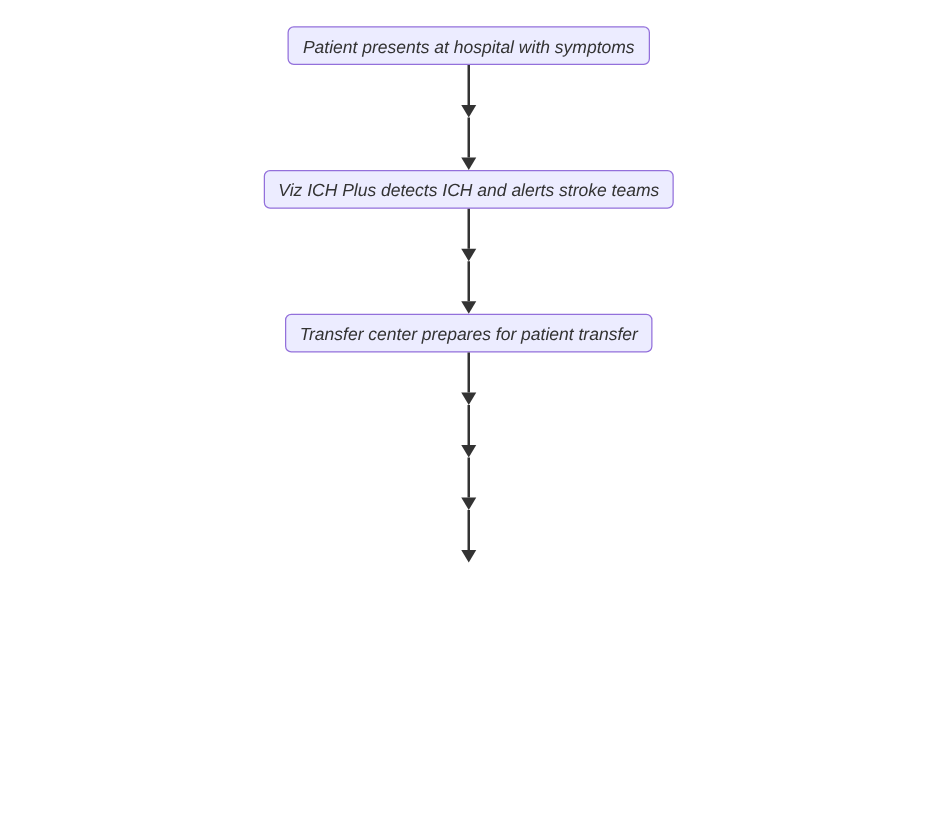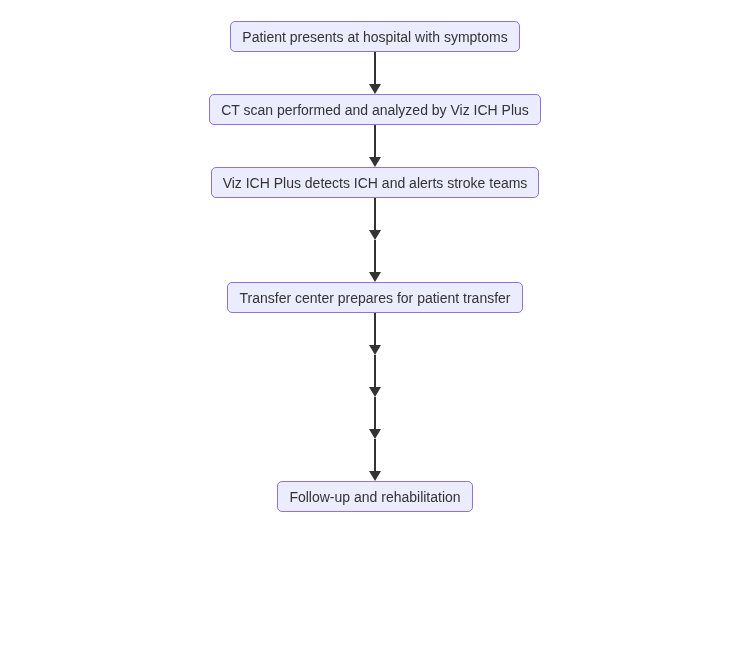--- a/index.html
+++ b/index.html
@@ -31,20 +31,21 @@
     align-items: center;
     justify-content: center;
     padding: 0 11px;
     background: var(--node-fill);
     border: 1px solid var(--node-border);
     border-radius: 5px;
     color: var(--text);
     font-size: 14px;
     white-space: nowrap;
     flex: 0 0 auto;
+    font-style: italic;
   }
   .flow-arrow {
     height: 42px;
     width: 14px;
     display: flex;
     flex-direction: column;
     align-items: center;
     flex: 0 0 auto;
   }
   .arrow-line {
@@ -65,21 +66,20 @@
 
 <div class="flowchart">
 
   <div class="flow-node">Patient presents at hospital with symptoms</div>
 
   <div class="flow-arrow">
     <div class="arrow-line"></div>
     <div class="arrow-head"></div>
   </div>
 
-  <div class="flow-node">CT scan performed and analyzed by Viz ICH Plus</div>
 
   <div class="flow-arrow">
     <div class="arrow-line"></div>
     <div class="arrow-head"></div>
   </div>
 
   <div class="flow-node">Viz ICH Plus detects ICH and alerts stroke teams</div>
 
   <div class="flow-arrow">
     <div class="arrow-line"></div>
@@ -110,15 +110,14 @@
     <div class="arrow-line"></div>
     <div class="arrow-head"></div>
   </div>
 
 
   <div class="flow-arrow">
     <div class="arrow-line"></div>
     <div class="arrow-head"></div>
   </div>
 
-  <div class="flow-node">Follow-up and rehabilitation</div>
 
 </div>
 
 </body></html>

